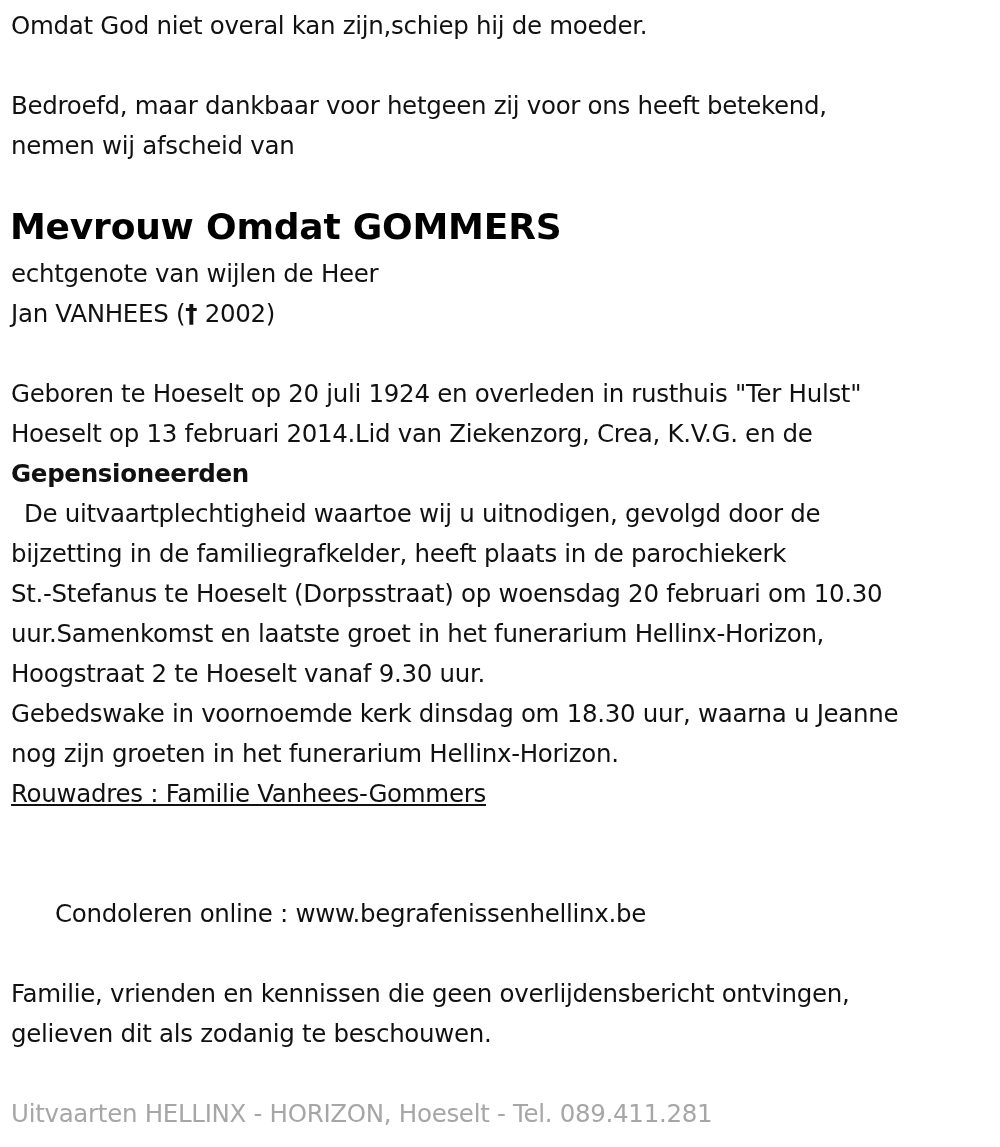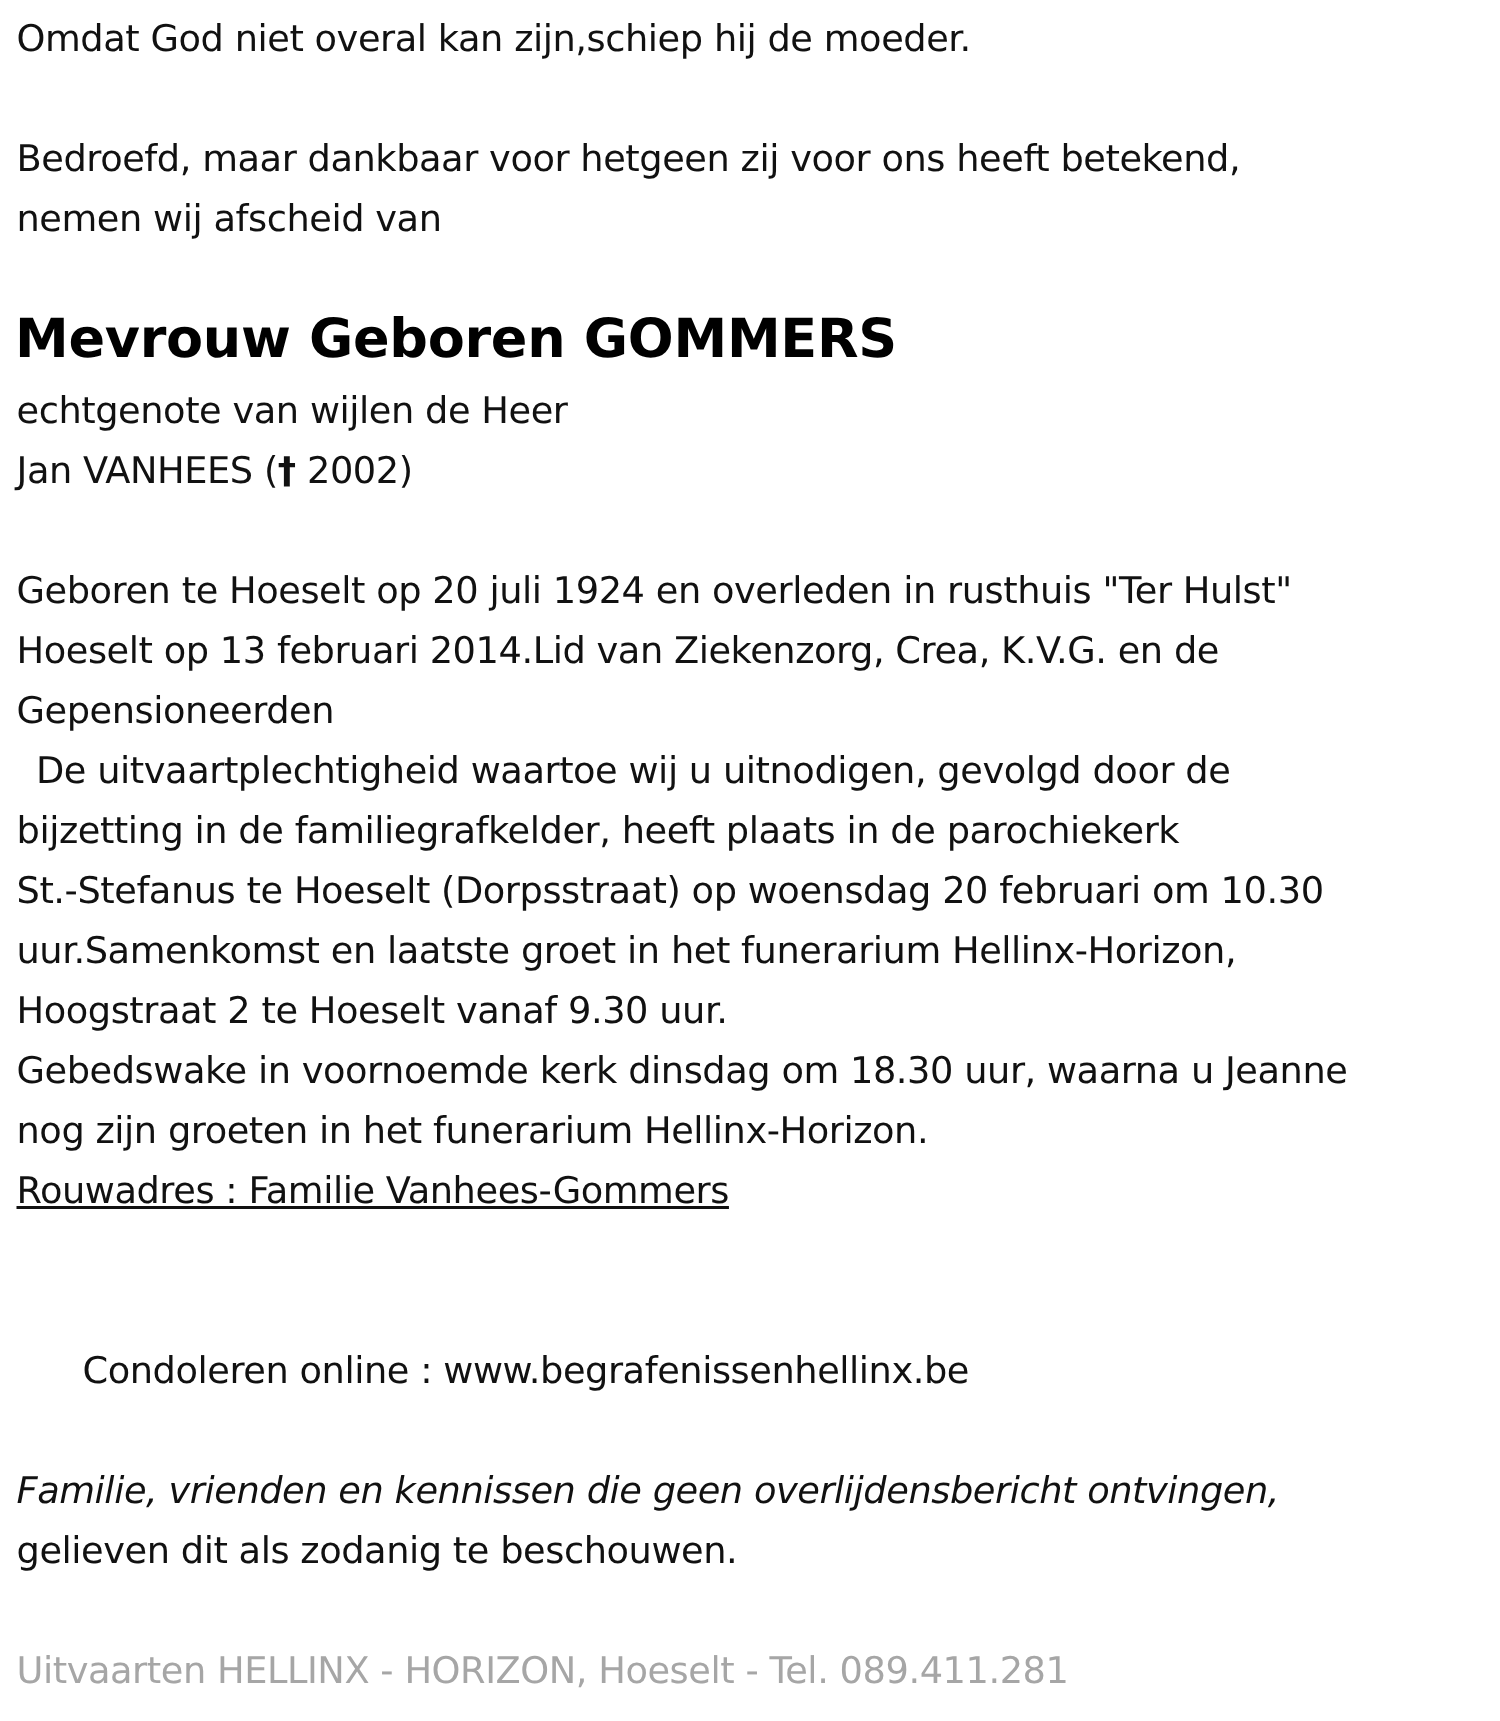--- a/index.html
+++ b/index.html
@@ -48,41 +48,41 @@
 </head>
 <body>
 
 <div class="page">
 
   <div class="line" style="top:6px;">Omdat God niet overal kan zijn,schiep hij de moeder.</div>
 
   <div class="line" style="top:86px;">Bedroefd, maar dankbaar voor hetgeen zij voor ons heeft betekend,</div>
   <div class="line" style="top:126px;">nemen wij afscheid van</div>
 
-  <div class="title">Mevrouw Geboren GOMMERS</div>
+  <div class="title">Mevrouw Omdat GOMMERS</div>
 
   <div class="line" style="top:254px;">echtgenote van wijlen de Heer</div>
   <div class="line" style="top:294px;">
     <span>Jan VANHEES (</span><span class="cross">†</span><span> 2002)</span>
   </div>
 
   <div class="line" style="top:374px;">Geboren te Hoeselt op 20 juli 1924 en overleden in rusthuis "Ter Hulst"</div>
   <div class="line" style="top:414px;">Hoeselt op 13 februari 2014.Lid van Ziekenzorg, Crea, K.V.G. en de</div>
-  <div class="line" style="top:454px;">Gepensioneerden</div>
+  <div class="line" style="top:454px;font-weight:bold;">Gepensioneerden</div>
   <div class="line" style="top:494px;margin-left:13px;">De uitvaartplechtigheid waartoe wij u uitnodigen, gevolgd door de</div>
   <div class="line" style="top:534px;">bijzetting in de familiegrafkelder, heeft plaats in de parochiekerk</div>
   <div class="line" style="top:574px;">St.-Stefanus te Hoeselt (Dorpsstraat) op woensdag 20 februari om 10.30</div>
   <div class="line" style="top:614px;">uur.Samenkomst en laatste groet in het funerarium Hellinx-Horizon,</div>
   <div class="line" style="top:654px;">Hoogstraat 2 te Hoeselt vanaf 9.30 uur.</div>
   <div class="line" style="top:694px;">Gebedswake in voornoemde kerk dinsdag om 18.30 uur, waarna u Jeanne</div>
   <div class="line" style="top:734px;">nog zijn groeten in het funerarium Hellinx-Horizon.</div>
   <div class="line" style="top:774px;text-decoration:underline;">Rouwadres : Familie Vanhees-Gommers</div>
 
   <div class="line" style="top:894px;margin-left:44px;">
     <span>Condoleren online : </span><span>www.begrafenissenhellinx.be</span>
   </div>
 
-  <div class="line" style="top:974px;font-style:italic;">Familie, vrienden en kennissen die geen overlijdensbericht ontvingen,</div>
+  <div class="line" style="top:974px;">Familie, vrienden en kennissen die geen overlijdensbericht ontvingen,</div>
   <div class="line" style="top:1014px;">gelieven dit als zodanig te beschouwen.</div>
 
   <div class="line footer" style="top:1094px;">Uitvaarten HELLINX - HORIZON, Hoeselt - Tel. 089.411.281</div>
 
 </div>
 
 </body></html>

